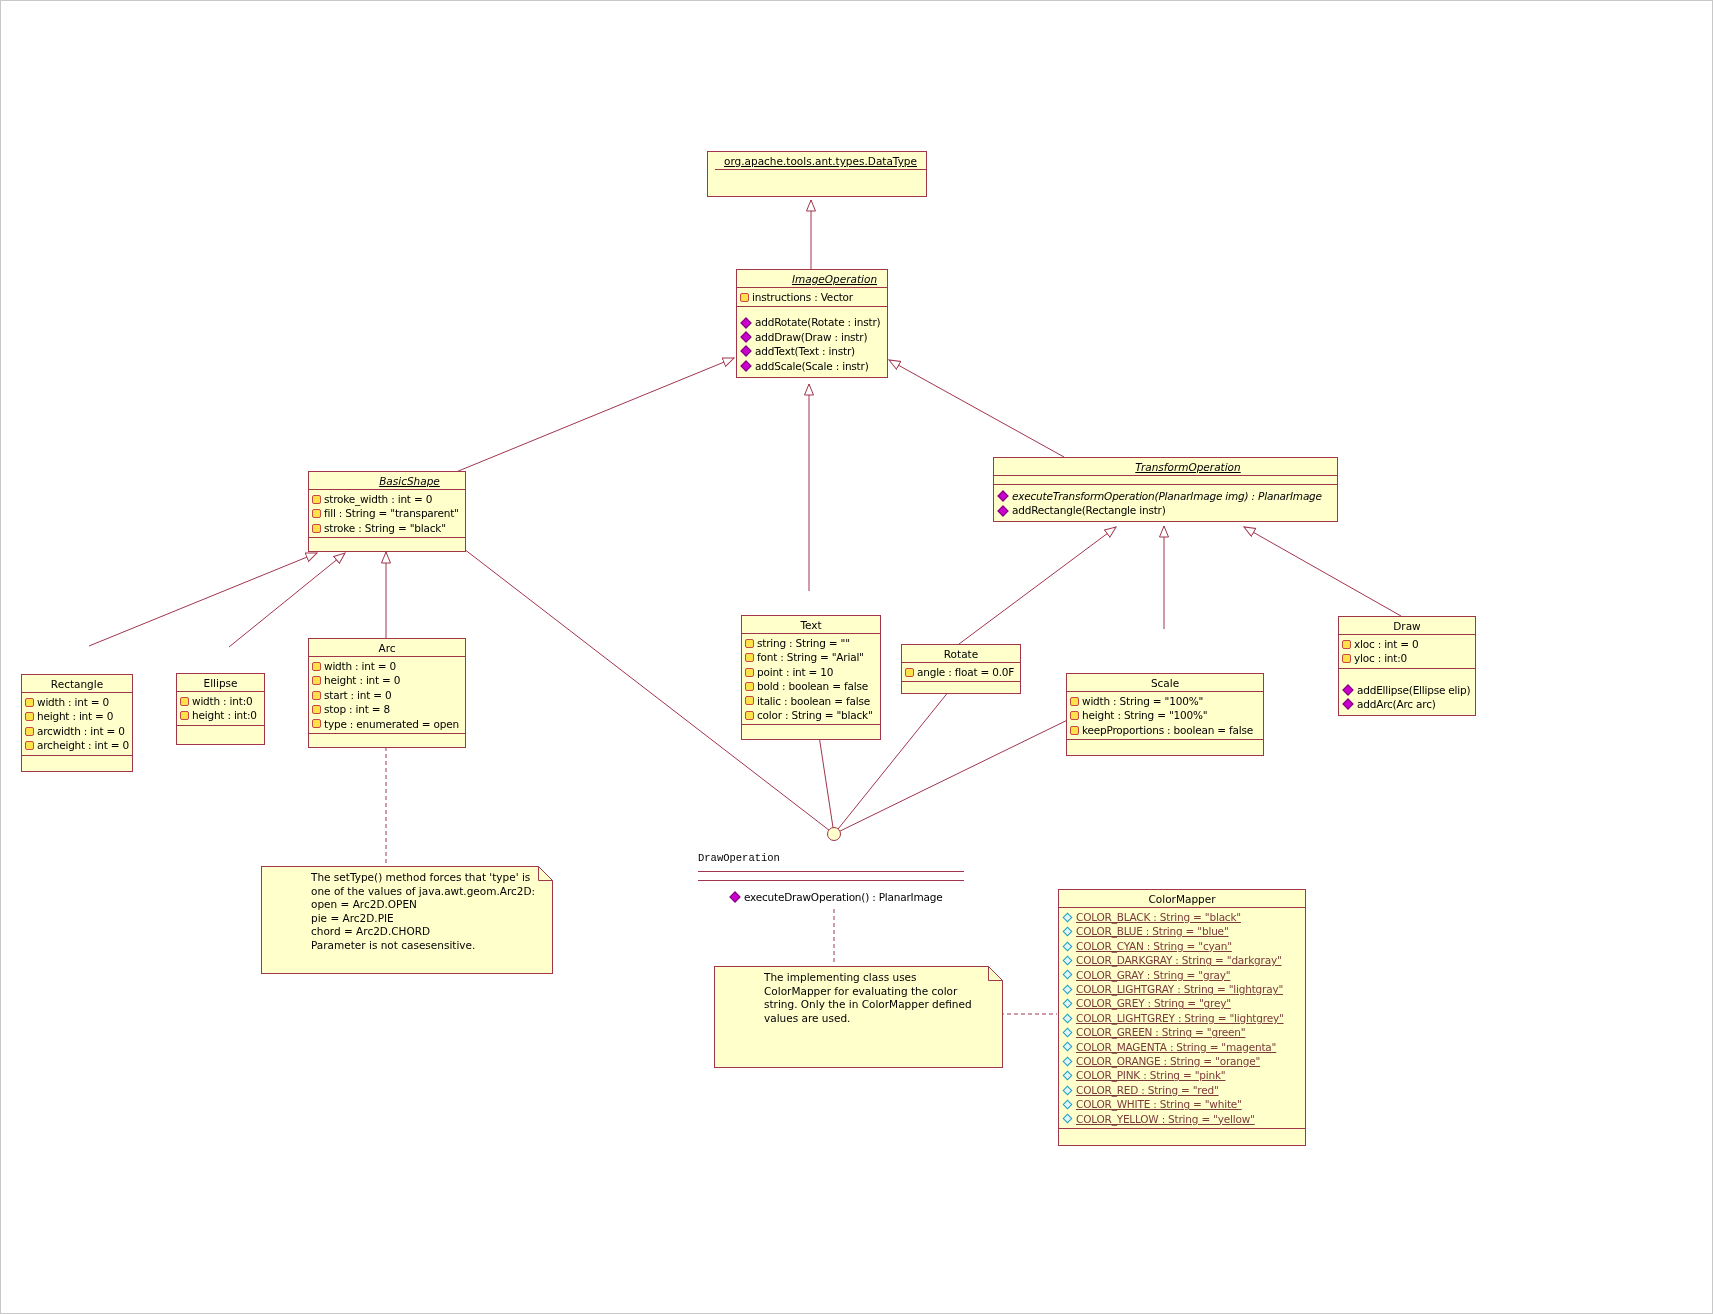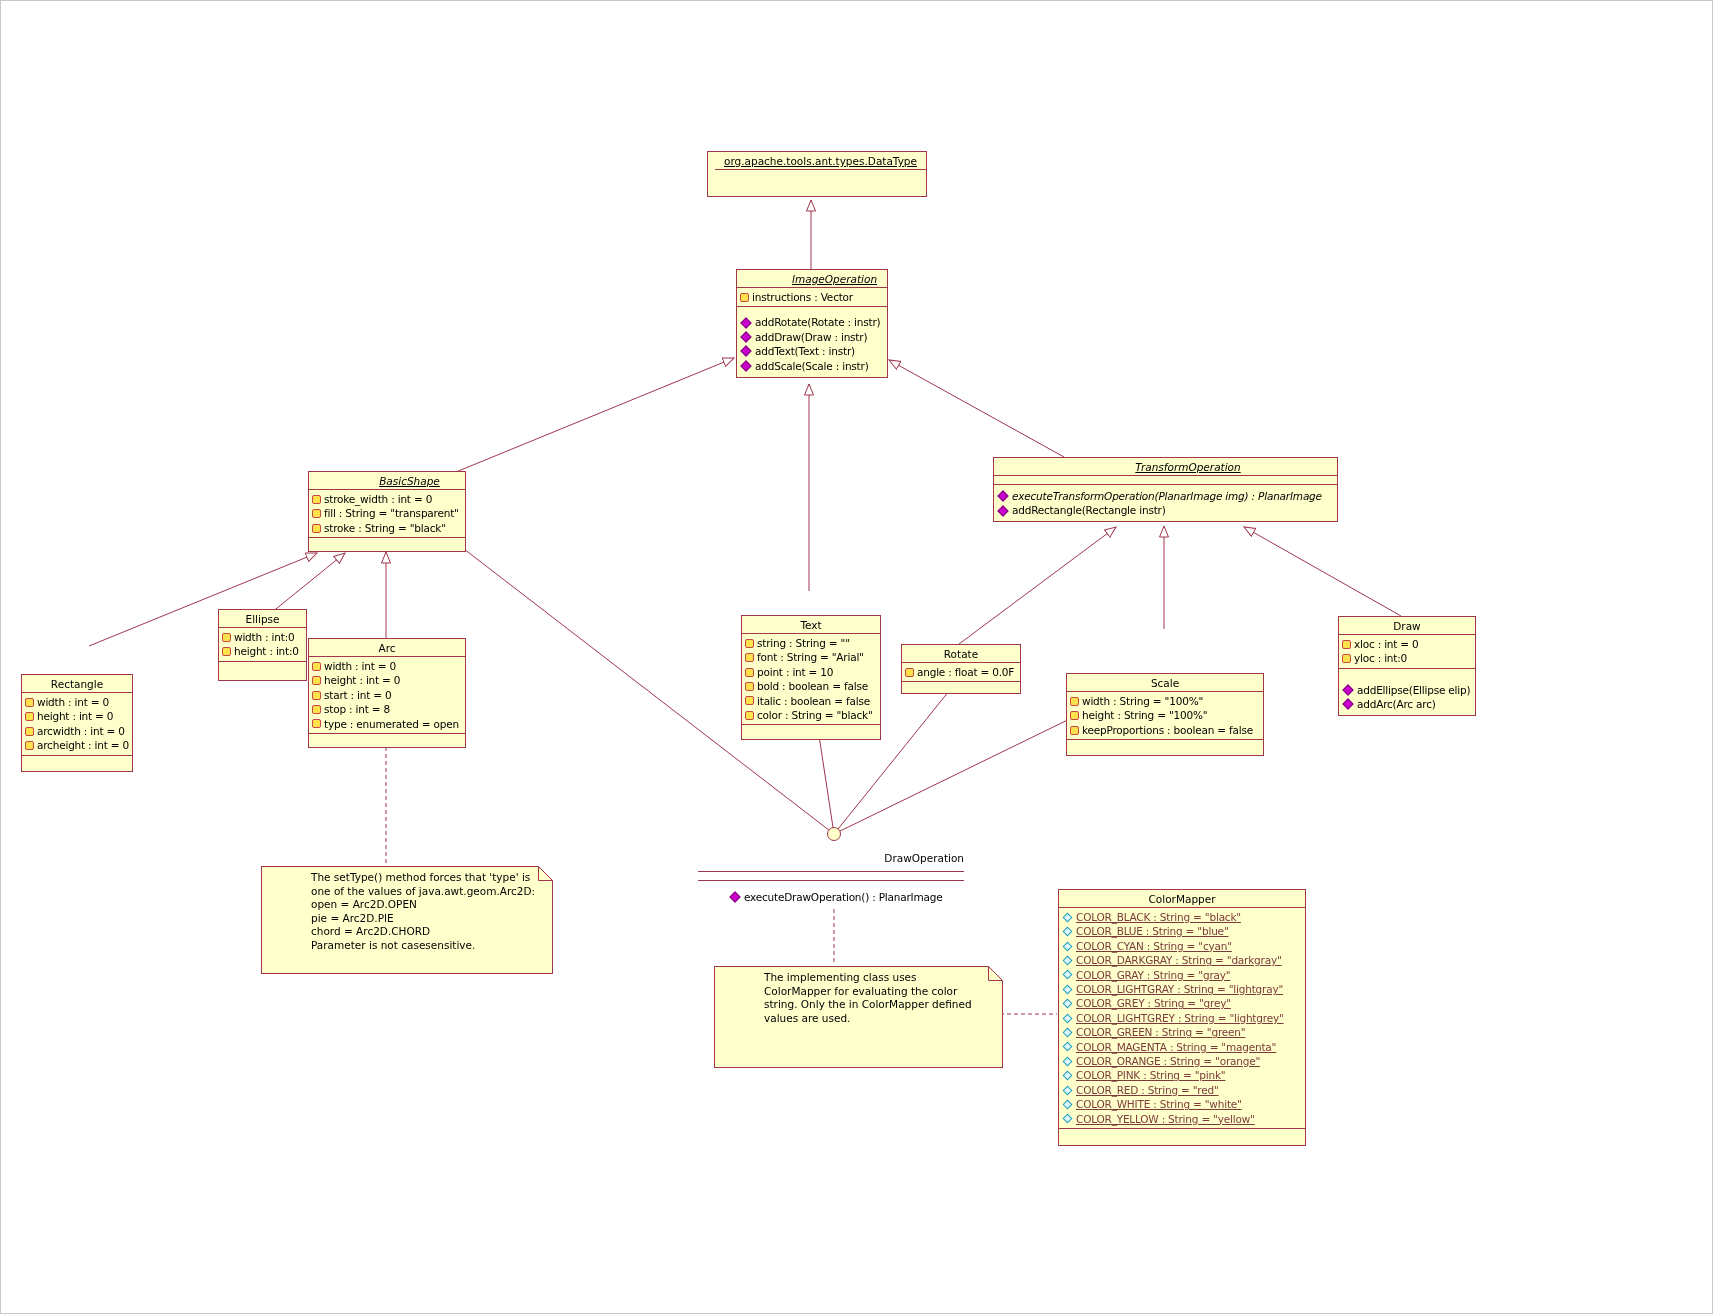--- a/index.html
+++ b/index.html
@@ -23,21 +23,21 @@
   .txt{letter-spacing:-0.2px;}
   .it{font-style:italic;}
   .ic{flex:0 0 auto;display:inline-block;}
   .ic.attr{width:7px;height:7px;background:#FFE14A;border:1px solid #C94747;border-radius:2px;}
   .ic.mth{width:6px;height:6px;background:#CC00CC;border:1px solid #7A007A;transform:rotate(45deg);margin:0 2px;}
   .ic.st{width:5px;height:5px;background:#DFF6FF;border:1px solid #1F9EB8;transform:rotate(45deg);margin:0 2px;}
   .stx{text-decoration:underline;color:var(--static-text);}
   
   .lolli{position:absolute;z-index:2;}
   .circle{position:absolute;width:12px;height:12px;border:1px solid var(--line);border-radius:50%;background:var(--fill);}
-  .iname{text-align:right;line-height:14px;}
+  .iname{text-align:left;line-height:14px;font-family:Liberation Mono, monospace;}
   .sep{border-top:1px solid var(--line);height:0;}
   
   .note{position:absolute;background:var(--fill);border:1px solid var(--line);z-index:2;padding-left:44px;}
   .note .fold{position:absolute;top:-1px;right:-1px;}
   .foldflap{fill:var(--fill);stroke:var(--line);stroke-width:1;}
   .ntxt{padding:4px 5px 3px 5px;line-height:13.5px;}
 </style>
 </head>
 <body>
 
@@ -154,21 +154,21 @@
           <span class="txt">arcwidth : int = 0</span>
         </div>
       <div class="row">
           <span class="ic attr"></span>
           <span class="txt">archeight : int = 0</span>
         </div>
     </div>
     <div class="cmp" style="height:11px"></div>
   </div>
 
-  <div class="uml-class" style="left:175px;top:608px;width:87px;margin-left:42px;">
+  <div class="uml-class" style="left:175px;top:672px;width:87px;">
     <div class="cls-title">Ellipse</div>
     <div class="cmp">
       <div class="row">
           <span class="ic attr"></span>
           <span class="txt">width : int:0</span>
         </div>
       <div class="row">
           <span class="ic attr"></span>
           <span class="txt">height : int:0</span>
         </div>

